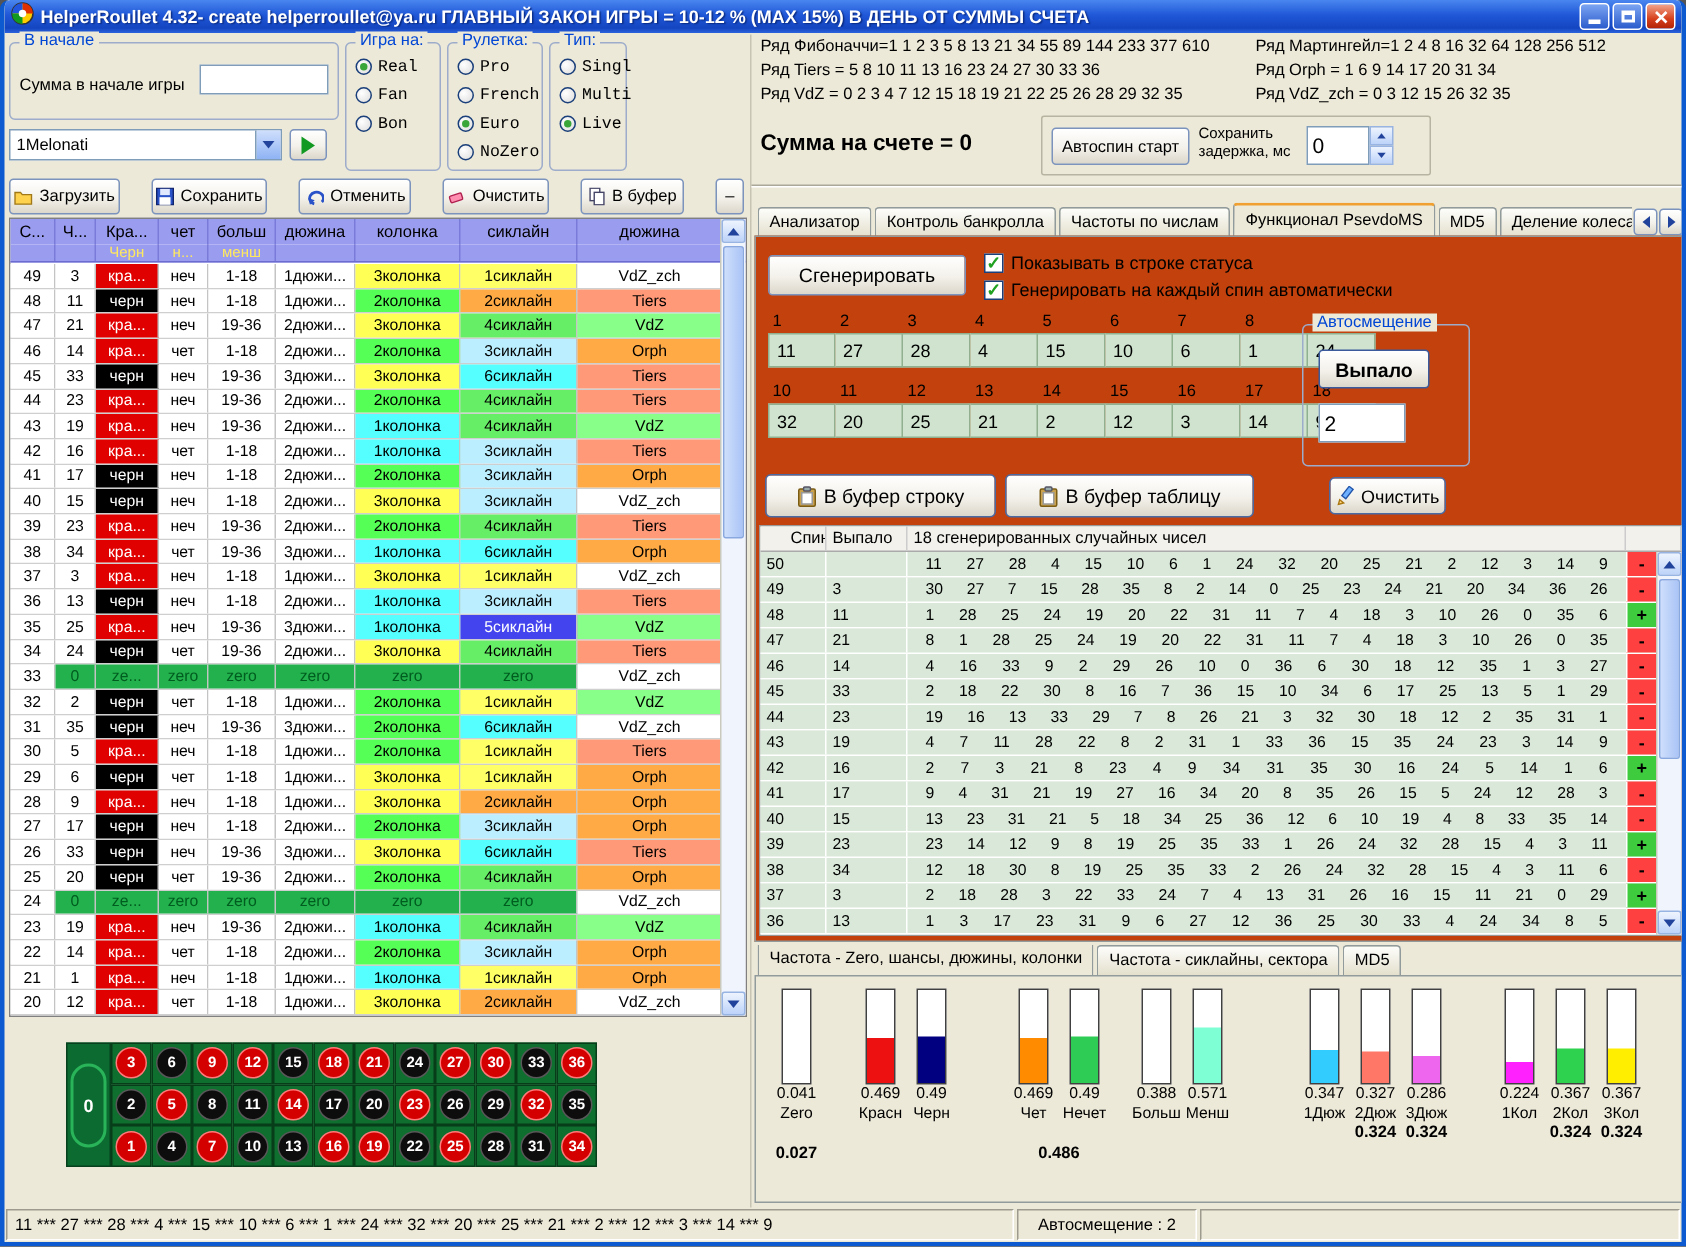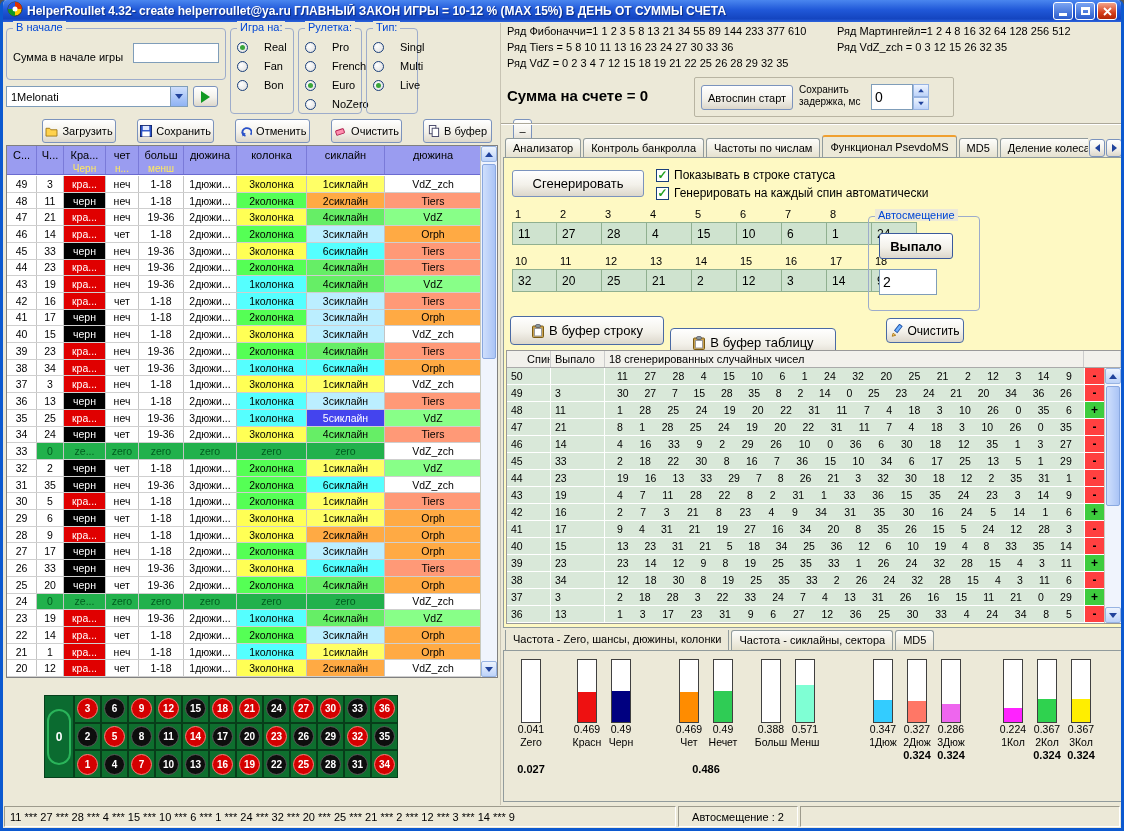--- a/index.html
+++ b/index.html
@@ -10,21 +10,21 @@
   .titlebar .ttext{color:#fff;font-weight:bold;font-size:12px;white-space:nowrap;overflow:hidden;flex:1;margin-left:4px;text-shadow:1px 1px 1px #0a2a80;}
   .winbtn{width:20px;height:18px;margin-left:2px;border:1px solid #fff;border-radius:3px;display:flex;align-items:center;justify-content:center;background:linear-gradient(180deg,#7ba4f2,#2b5ccc);}
   .winbtn.close{background:linear-gradient(180deg,#f2a48b,#d6401c 60%,#b22406);}
   .minglyph{width:8px;height:3px;background:#fff;margin-top:7px;}
   .maxglyph{width:9px;height:8px;border:2px solid #fff;border-top-width:3px;}
   
   .gb{position:absolute;border:1px solid #9daccb;border-radius:4px;}
   .gb .cap{position:absolute;top:-8px;left:6px;background:#ece9d8;padding:0 3px;color:#0046d5;font-size:11px;white-space:nowrap;}
   .xbtn{display:flex;align-items:center;justify-content:center;gap:4px;font-size:11px;color:#000;border:1px solid #7b93bd;border-radius:3px;background:linear-gradient(180deg,#ffffff,#f3f1ea 55%,#dcd7cb);white-space:nowrap;overflow:hidden;}
   .input{background:#fff;border:1px solid #7f9db9;font-size:12px;display:flex;align-items:center;padding:0 3px;}
-  .ritem{display:flex;align-items:center;gap:16px;font-size:11px;height:16px;margin:3px 0 0 6px;}
+  .ritem{display:flex;align-items:flex-start;gap:4px;font-size:11px;height:16px;margin:3px 0 0 6px;font-family:Liberation Mono, monospace;}
   .rdot{width:11px;height:11px;border:1px solid #1a3f7a;border-radius:50%;background:radial-gradient(circle at 35% 35%,#fff,#dcdcdc);display:inline-flex;align-items:center;justify-content:center;flex:none;}
   .rdot.sel::after{content:"";width:5px;height:5px;border-radius:50%;background:#3aa63a;}
   .tri{width:0;height:0;display:inline-block;}
   .tri.down{border-left:4px solid transparent;border-right:4px solid transparent;border-top:5px solid #21439c;}
   .tri.up{border-left:4px solid transparent;border-right:4px solid transparent;border-bottom:5px solid #21439c;}
   .tri.left{border-top:4px solid transparent;border-bottom:4px solid transparent;border-right:5px solid #21439c;}
   .tri.right{border-top:4px solid transparent;border-bottom:4px solid transparent;border-left:5px solid #21439c;}
   .tri.play{border-top:6px solid transparent;border-bottom:6px solid transparent;border-left:9px solid #119922;}
   
   .leftcol{position:absolute;left:1px;top:23px;width:495px;height:782px;}
@@ -33,21 +33,21 @@
   .gbStart{left:2px;top:5px;width:220px;height:52px;}
   .lblSum{position:absolute;left:6px;top:22px;font-size:11px;}
   .inpSum{position:absolute;right:6px;top:14px;width:86px;height:20px;}
   .combo{position:absolute;left:2px;top:63px;width:182px;height:21px;background:#fff;border:1px solid #7f9db9;display:flex;align-items:center;font-size:11px;}
   .combo .ctext{flex:1;padding-left:4px;}
   .carrow{width:17px;height:100%;border-left:1px solid #7f9db9;background:linear-gradient(180deg,#cfdffc,#8fb3f4);display:flex;align-items:center;justify-content:center;}
   .playbtn{position:absolute;left:189px;top:63px;width:25px;height:21px;}
   .gbGame{left:226px;top:5px;width:64px;height:86px;}
   .gbRoul{left:294px;top:5px;width:64px;height:86px;}
   .gbType{left:362px;top:5px;width:52px;height:86px;}
-  .btnrow{position:absolute;left:2px;top:96px;height:24px;width:490px;display:flex;gap:21px;margin-left:36px;}
+  .btnrow{position:absolute;left:2px;top:96px;height:24px;width:490px;display:flex;gap:21px;}
   .btnrow .xbtn{height:24px;}
   .bicon svg{display:block;}
   
   .htable{position:absolute;left:2px;top:122px;width:492px;height:533px;background:#fff;border:1px solid #808080;}
   .hhead,.hsub,.trow{display:flex;}
   .hhead{height:17px;background:#9a9cf0;}
   .hsub{height:12px;background:#9a9cf0;border-bottom:1px solid #6b6bd0;}
   .hcell{border-right:1px solid #7a7ad8;font-size:11px;display:flex;align-items:center;justify-content:center;overflow:hidden;white-space:nowrap;color:#000;}
   .hsub .hcell{font-size:10px;color:#ffe95e;}
   .hbody{position:absolute;top:30px;bottom:0;left:0;width:475px;display:flex;flex-direction:column;}
@@ -82,37 +82,37 @@
   .sparr{position:absolute;left:42px;top:0;width:16px;height:26px;display:flex;flex-direction:column;}
   .sparr div{flex:1;border:1px solid #98b4e2;background:linear-gradient(#eef4fe,#bdd3f9);display:flex;align-items:center;justify-content:center;}
   .hline{position:absolute;left:0;right:0;top:100px;border-top:1px solid #aca899;border-bottom:1px solid #fff;}
   
   .tabs{position:absolute;display:flex;align-items:flex-end;gap:2px;padding-left:2px;overflow:hidden;}
   .tabs1{left:2px;top:112px;right:36px;height:23px;}
   .tab{height:20px;line-height:18px;padding:0 7px;font-size:11px;border:1px solid #919b9c;border-bottom:none;border-radius:3px 3px 0 0;background:linear-gradient(#fdfdfb,#e4e0cd);white-space:nowrap;flex:none;}
   .tab.active{height:23px;line-height:21px;background:#ece9d8;border-top:2px solid #f0a030;}
   .tabarrows{position:absolute;right:2px;top:116px;display:flex;gap:1px;}
   .tabarrows .xbtn{width:16px;height:18px;}
-  .content{position:absolute;left:2px;top:134px;right:2px;height:471px;border:1px solid #919b9c;background:#fef9c3;}
+  .content{position:absolute;left:2px;top:134px;right:2px;height:471px;border:1px solid #919b9c;background:#c2410c;}
   .genbtn{position:absolute;left:8px;top:12px;width:132px;height:27px;font-size:13px;}
   .cbs{position:absolute;left:152px;top:8px;}
   .cbitem{display:flex;align-items:center;gap:5px;height:18px;font-size:12px;}
   .cb{width:13px;height:13px;border:1px solid #1a3f7a;background:#fff;display:inline-flex;align-items:center;justify-content:center;font-size:12px;font-weight:bold;color:#21a121;line-height:1;flex:none;}
   .ggrid{position:absolute;left:8px;top:50px;width:406px;}
   .ghdr{display:flex;height:14px;}
   .ghdr div{width:45px;font-size:11px;padding-left:3px;}
   .gcells{display:flex;height:23px;margin-bottom:10px;}
   .gcells div{width:45px;background:#cfe3cf;border:1px solid #90b090;border-left:none;font-size:12px;display:flex;align-items:center;padding-left:5px;}
   .gcells div:first-child{border-left:1px solid #90b090;}
   .gbShift{left:364px;top:58px;width:112px;height:95px;}
   .newbtn{position:absolute;left:10px;top:16px;width:74px;height:26px;font-size:13px;font-weight:bold;border-color:#3a5a9c;}
   .shiftinp{position:absolute;left:10px;top:52px;width:58px;height:26px;font-size:14px;}
   .bufrow .xbtn{position:absolute;height:29px;font-size:13px;border-radius:4px;border-color:#4a6aa4;}
   .b1{left:6px;top:158px;width:154px;}
-  .b2{left:166px;top:170px;width:166px;}
+  .b2{left:166px;top:158px;width:166px;}
   .b3{left:382px;top:160px;width:78px;height:25px!important;font-size:12px!important;}
   
   .gtable{position:absolute;left:2px;top:192px;width:616px;height:274px;background:#fff;border:1px solid #999;}
   .ghead{display:flex;height:17px;background:#f2f1ec;border-bottom:1px solid #aaa;}
   .ghead div{font-size:11px;padding-left:4px;display:flex;align-items:center;border-right:1px solid #ccc;white-space:nowrap;overflow:hidden;}
   .gbody{position:absolute;top:17px;left:0;width:597px;bottom:0;display:flex;flex-direction:column;}
   .grow{flex:1;display:flex;background:#d9e8d9;border-bottom:1px solid #fff;font-size:10.5px;}
   .grow .c1{width:44px;padding-left:4px;display:flex;align-items:center;border-right:1px solid #fff;}
   .grow .c2{width:54px;padding-left:4px;display:flex;align-items:center;border-right:1px solid #fff;}
   .grow .seq{flex:1;display:flex;justify-content:space-between;align-items:center;padding:0 12px;}
@@ -774,20 +774,21 @@
 
   <div class="rightcol">
     <div class="series">
       <div class="l">
         <div>Ряд Фибоначчи=1 1 2 3 5 8 13 21 34 55 89 144 233 377 610</div>
         <div>Ряд Tiers = 5 8 10 11 13 16 23 24 27 30 33 36</div>
         <div>Ряд VdZ = 0 2 3 4 7 12 15 18 19 21 22 25 26 28 29 32 35</div>
       </div>
       <div class="r">
         <div>Ряд Мартингейл=1 2 4 8 16 32 64 128 256 512</div>
+        <div>Ряд Orph = 1 6 9 14 17 20 31 34</div>
         <div>Ряд VdZ_zch = 0 3 12 15 26 32 35</div>
       </div>
     </div>
     <div class="acct">
       <span class="sumlab">Сумма на счете = 0</span>
       <div class="acframe">
         <button class="xbtn autospin">Автоспин старт</button>
         <span class="delaylab">Сохранить задержка, мс</span>
         <div class="spinbox">
           <div class="input spinval">0</div>

